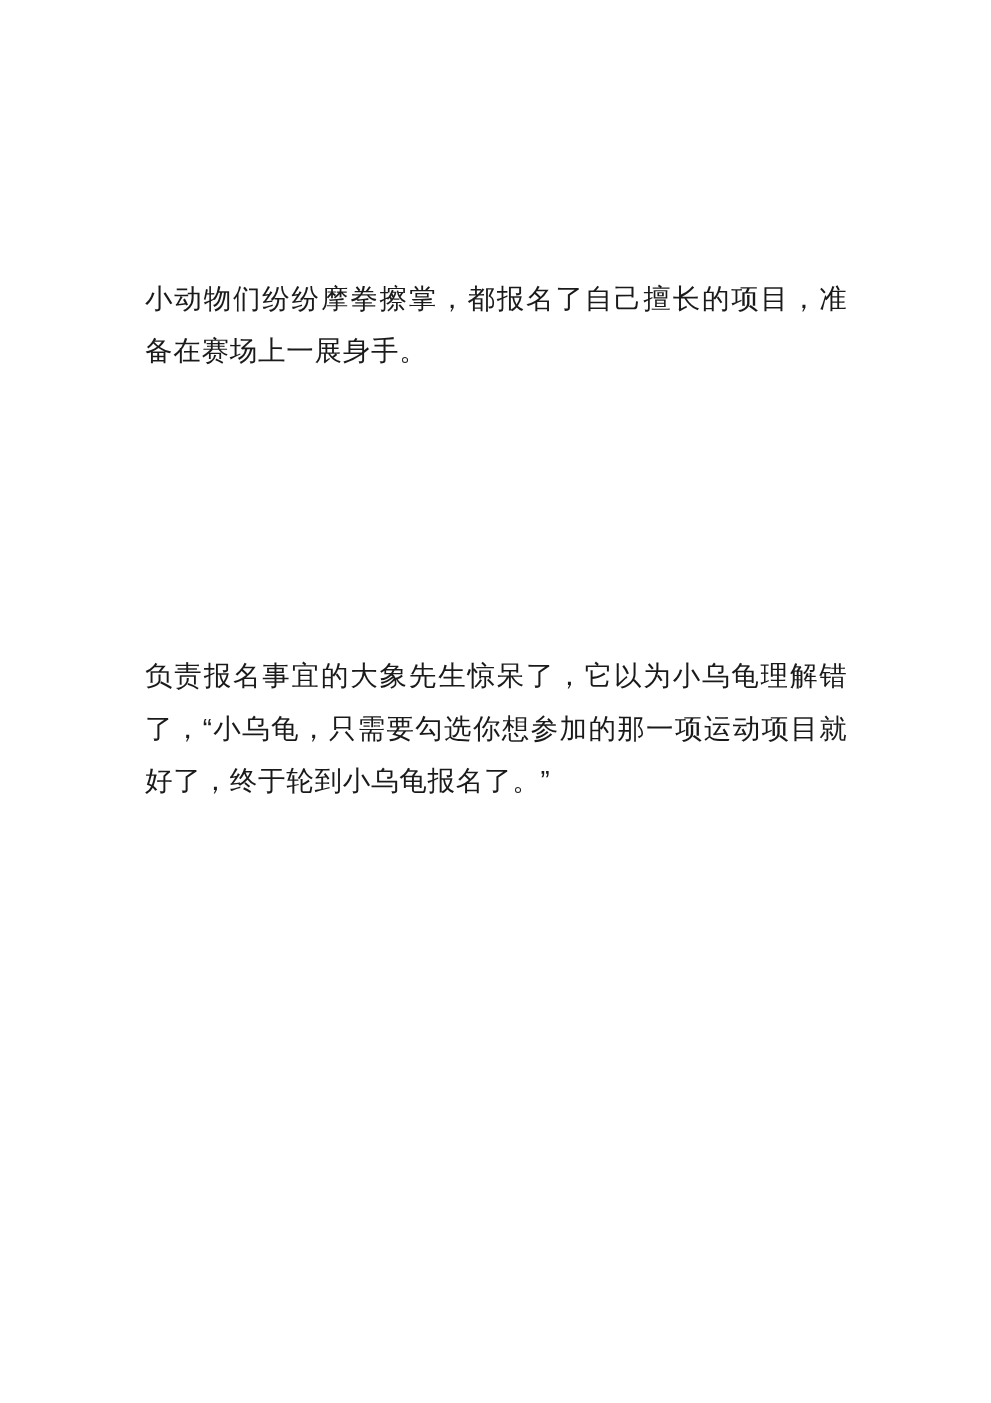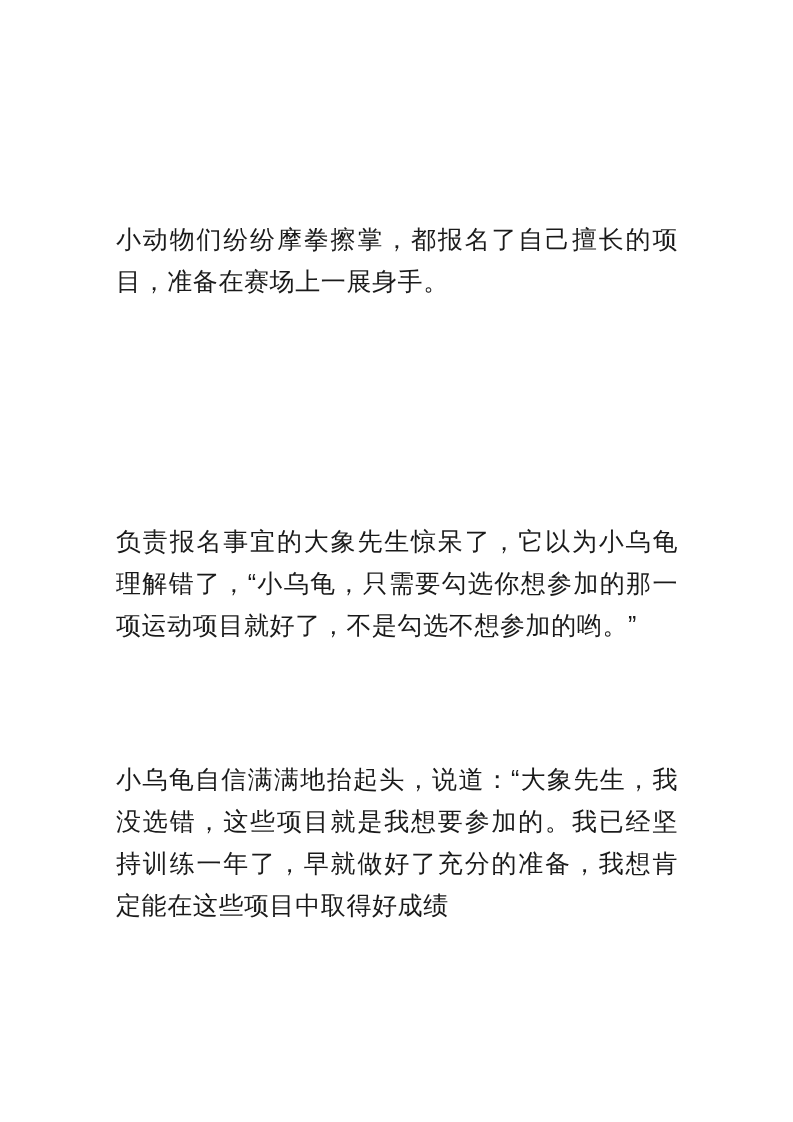--- a/index.html
+++ b/index.html
@@ -21,21 +21,21 @@
     background: #ffffff;
     box-sizing: border-box;
   }
   .content {
     position: absolute;
     left: 116px;
     top: 218px;
     width: 562px;
   }
   .para {
-    font-size: 25px;
+    font-size: 22px;
     line-height: 42px;
     letter-spacing: 0.6px;
     text-align: justify;
     text-justify: inter-ideograph;
     color: #1a1a1a;
     margin: 0;
   }
   .gap-a { height: 110px; }
   .gap-b { height: 108px; }
   .gap-c { height: 112px; }
@@ -46,20 +46,19 @@
 <div class="page">
   <div class="content">
 
     <p class="para">小动物们纷纷摩拳擦掌，都报名了自己擅长的项目，准备在赛场上一展身手。</p>
 
     <div class="gap-a"></div>
 
 
     <div class="gap-b"></div>
 
-    <p class="para">负责报名事宜的大象先生惊呆了，它以为小乌龟理解错了，“小乌龟，只需要勾选你想参加的那一项运动项目就好了，不是勾选不想参加的哟。”</p>
+    <p class="para">负责报名事宜的大象先生惊呆了，它以为小乌龟理解错了，“小乌龟，只需要勾选你想参加的那一项运动项目就好了，终于轮到小乌龟报名了。”</p>
 
     <div class="gap-c"></div>
 
-    <p class="para">小乌龟自信满满地抬起头，说道：“大象先生，我没选错，这些项目就是我想要参加的。我已经坚持训练一年了，早就做好了充分的准备，我想肯定能在这些项目中取得好成绩</p>
 
   </div>
 </div>
 
 </body></html>

